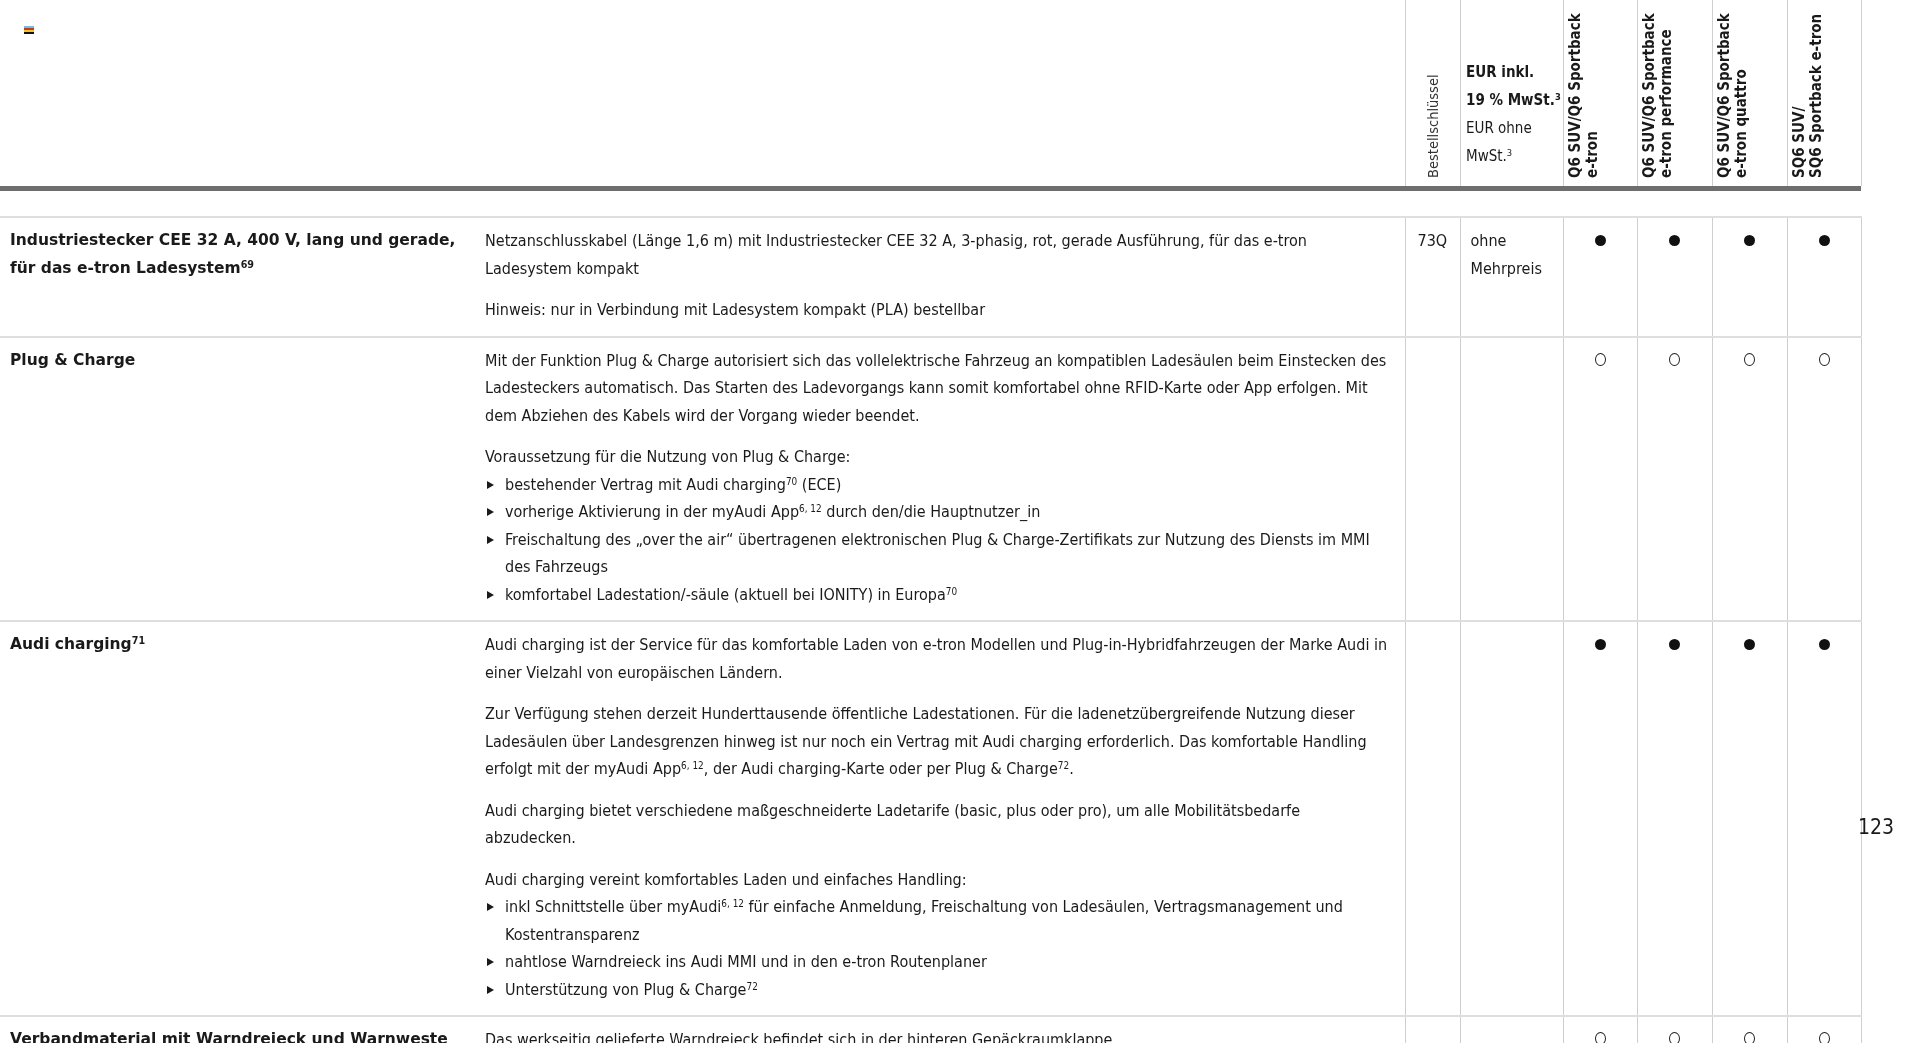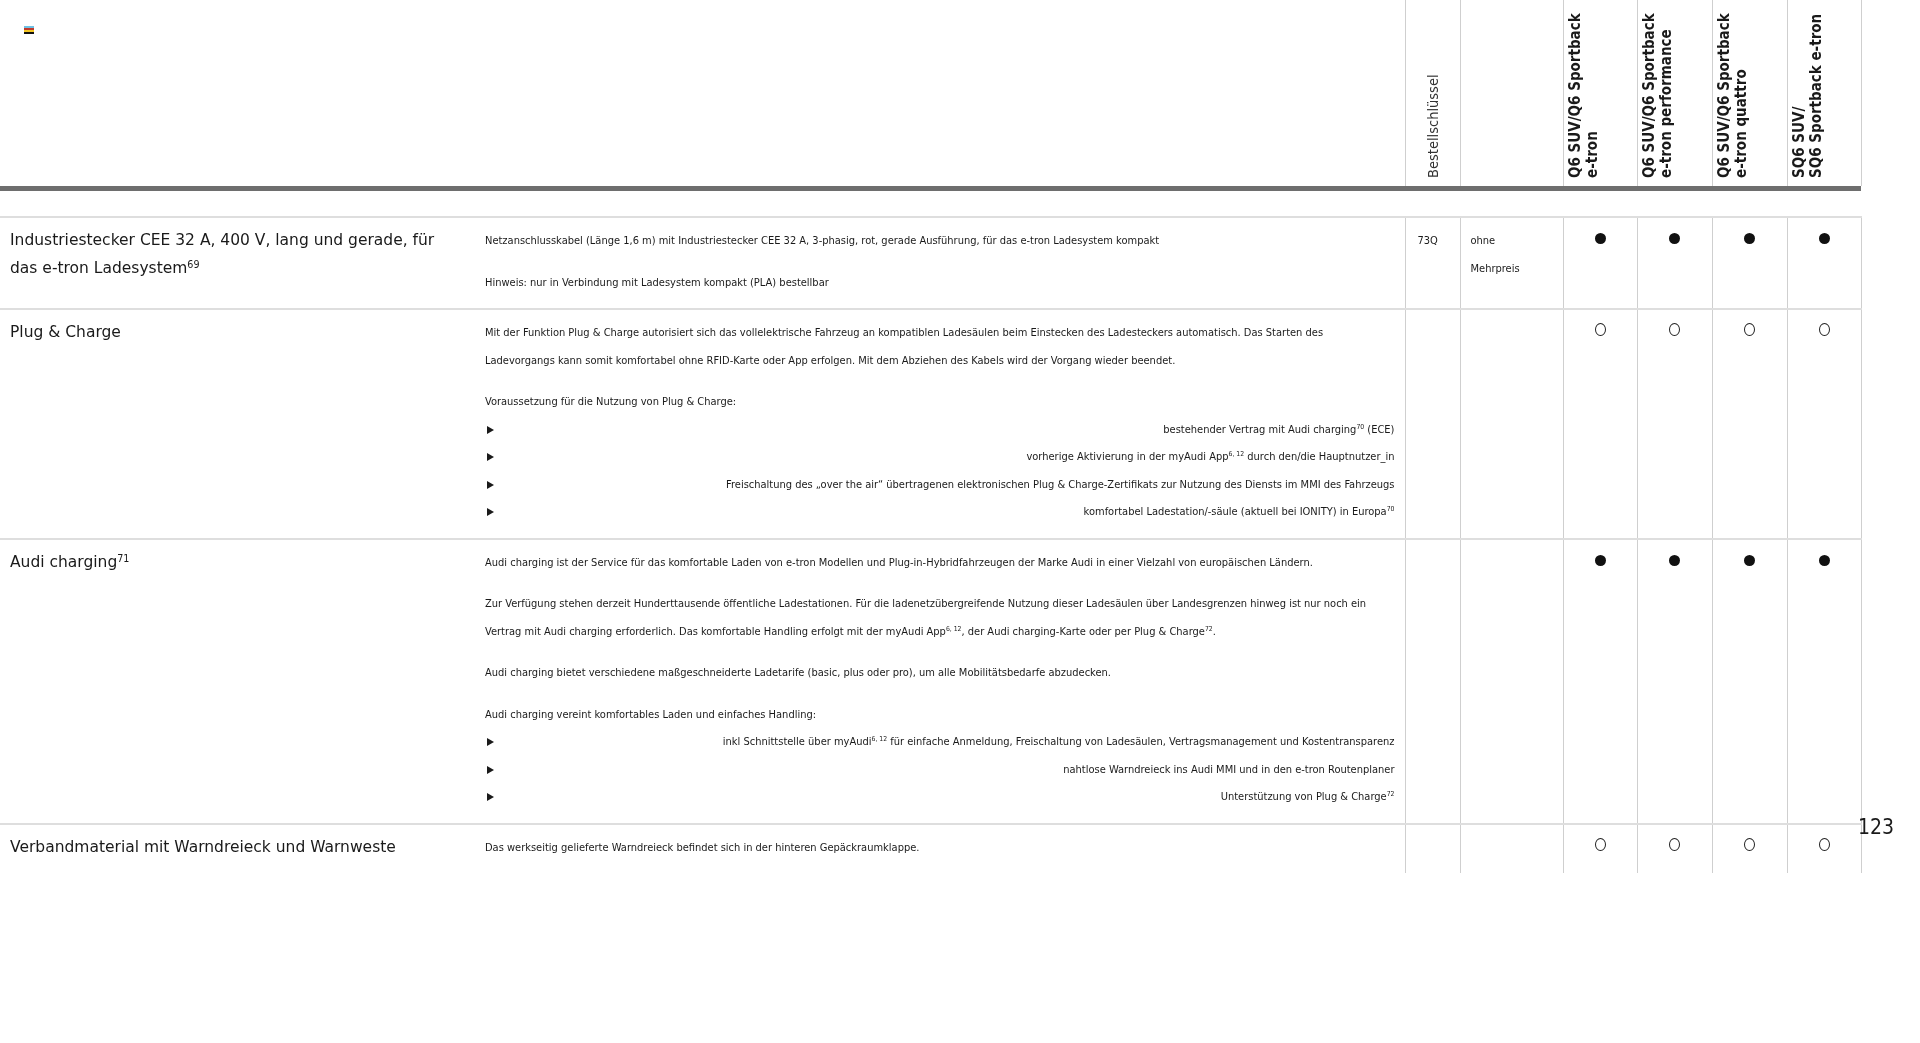--- a/index.html
+++ b/index.html
@@ -10,31 +10,31 @@
   .hdr-rule{position:absolute;left:0;top:186px;width:1861px;height:5px;background:#6e6e6e;}
   .vline{position:absolute;width:1px;background:#cfcfcf;}
   .hcol{position:absolute;top:0;height:186px;}
   .vtext{position:absolute;bottom:8px;transform-origin:left bottom;transform:rotate(-90deg);white-space:nowrap;font-size:15px;line-height:17px;}
   .vtext.bold{font-weight:bold;}
   .vtext.light{color:#333;font-size:14.5px;}
   .price-hdr{position:absolute;left:1466px;top:58px;font-size:15px;line-height:28px;}
   .price-hdr .b{font-weight:bold;}
   sup{font-size:0.62em;vertical-align:0.55em;line-height:0;}
   table{position:absolute;left:0;top:216px;width:1861px;border-collapse:collapse;table-layout:fixed;}
-  td{border-top:2px solid #dedede;vertical-align:top;font-size:11px;line-height:27.5px;padding:0;}
-  td.name{width:475px;padding:9px 10px 0 10px;font-weight:normal;font-family:"DejaVu Sans","Liberation Sans",sans-serif;font-size:15.5px;}
+  td{border-top:2px solid #dedede;vertical-align:top;font-size:16px;line-height:27.5px;padding:0;}
+  td.name{width:475px;padding:9px 10px 0 10px;font-weight:bold;font-family:"DejaVu Sans","Liberation Sans",sans-serif;font-size:15.5px;}
   td.desc{width:920px;padding:9px 10px 12px 10px;border-right:1px solid #cfcfcf;}
   td.code{width:44px;padding:9px 5px 0 12px;border-right:1px solid #cfcfcf;}
   td.price{width:92px;padding:9px 5px 0 10px;border-right:1px solid #cfcfcf;}
   td.mark{width:74px;text-align:center;padding-top:9px;border-right:1px solid #cfcfcf;}
   td.mark:last-child{border-right:1px solid #cfcfcf;}
   .p{margin:0 0 14px 0;}
   .p:last-child{margin-bottom:0;}
   ul{list-style:none;margin:0;padding:0;}
-  li{position:relative;padding-left:20px;text-align:right;}
+  li{position:relative;padding-left:20px;}
   li::before{content:"";position:absolute;left:2px;top:10px;border-left:7px solid #1a1a1a;border-top:4.5px solid transparent;border-bottom:4.5px solid transparent;}
   .dot{display:inline-block;width:11px;height:11px;border-radius:50%;}
   .dot.filled{background:#111;}
   .dot.open{width:9px;height:11px;border:1.3px solid #222;background:#fff;}
   .pagenum{position:absolute;left:1858px;top:815px;font-size:21px;}
 </style>
 </head>
 <body>
 
 <div class="logo">
@@ -50,20 +50,26 @@
   <div class="vline" style="left:1563px;top:0;height:186px"></div>
   <div class="vline" style="left:1637px;top:0;height:186px"></div>
   <div class="vline" style="left:1712px;top:0;height:186px"></div>
   <div class="vline" style="left:1787px;top:0;height:186px"></div>
   <div class="vline" style="left:1861px;top:0;height:186px"></div>
 
   <div class="hcol" style="left:1405px;width:55px">
     <div class="vtext light" style="left:37px">Bestellschlüssel</div>
   </div>
 
+  <div class="price-hdr">
+    <div class="b"><span>EUR inkl.</span></div>
+    <div class="b"><span>19 % MwSt.</span><sup>3</sup></div>
+    <div><span>EUR ohne</span></div>
+    <div><span>MwSt.</span><sup>3</sup></div>
+  </div>
 
   <div class="hcol" style="left:1563px;width:74px">
     <div class="vtext bold" style="left:38px">
       <div>Q6 SUV/Q6 Sportback</div>
       <div>e-tron</div>
     </div>
   </div>
   <div class="hcol" style="left:1637px;width:75px">
     <div class="vtext bold" style="left:38px">
       <div>Q6 SUV/Q6 Sportback</div>

